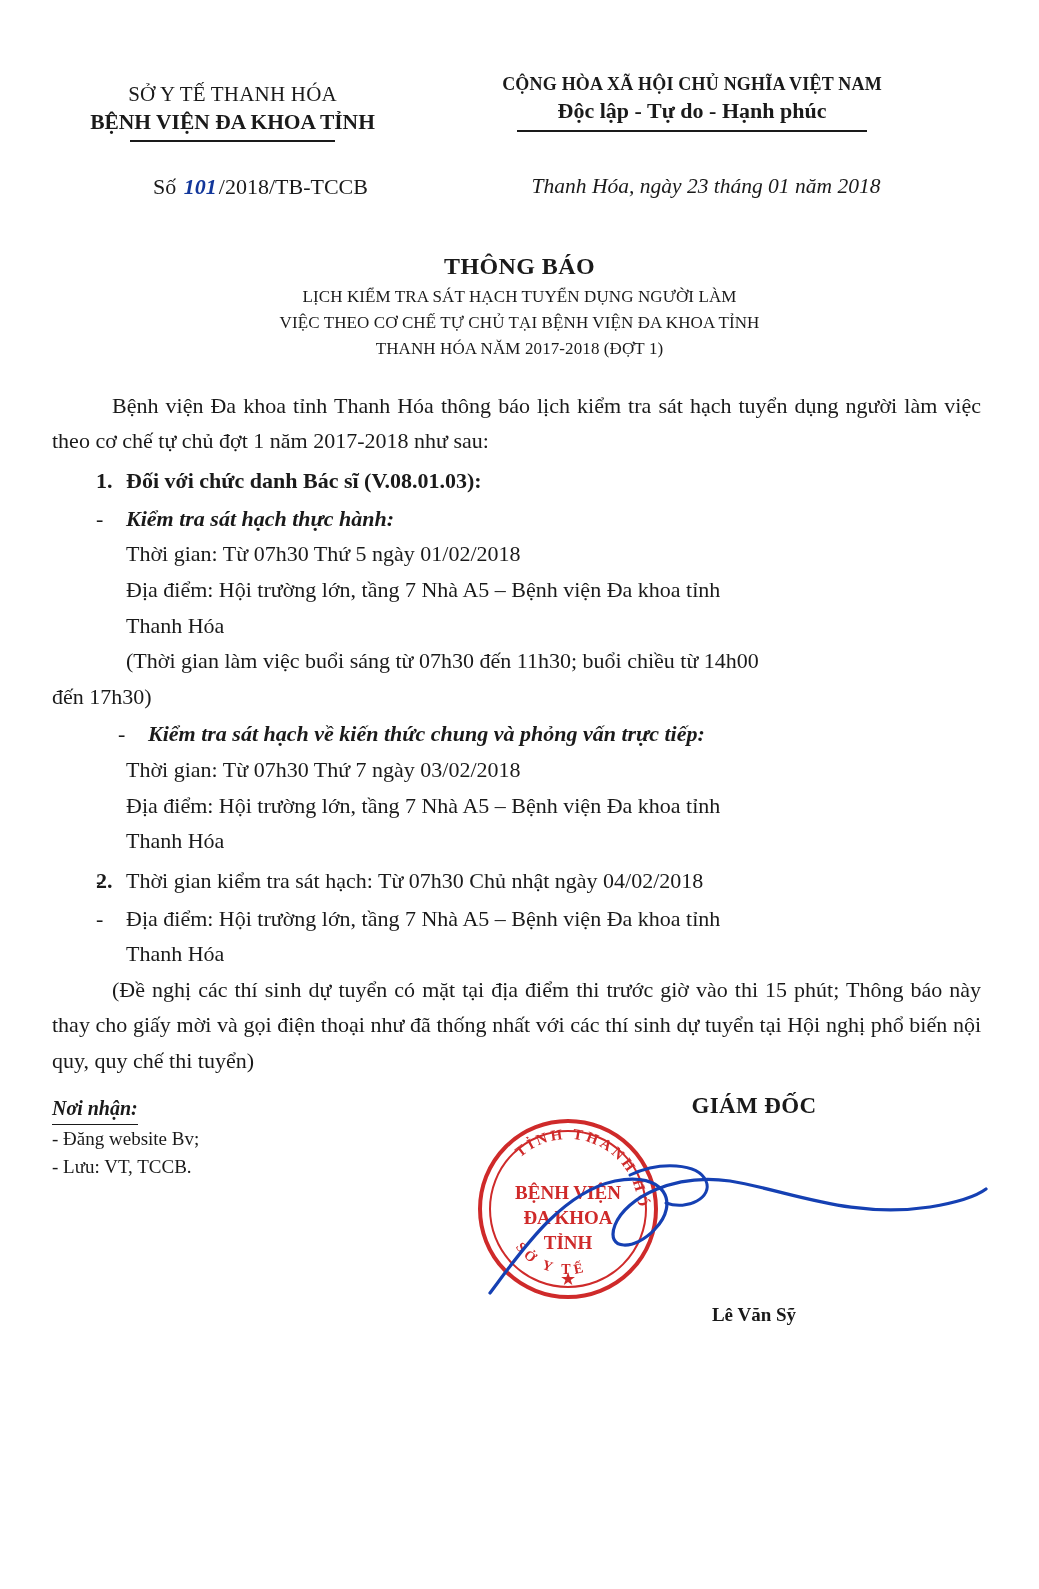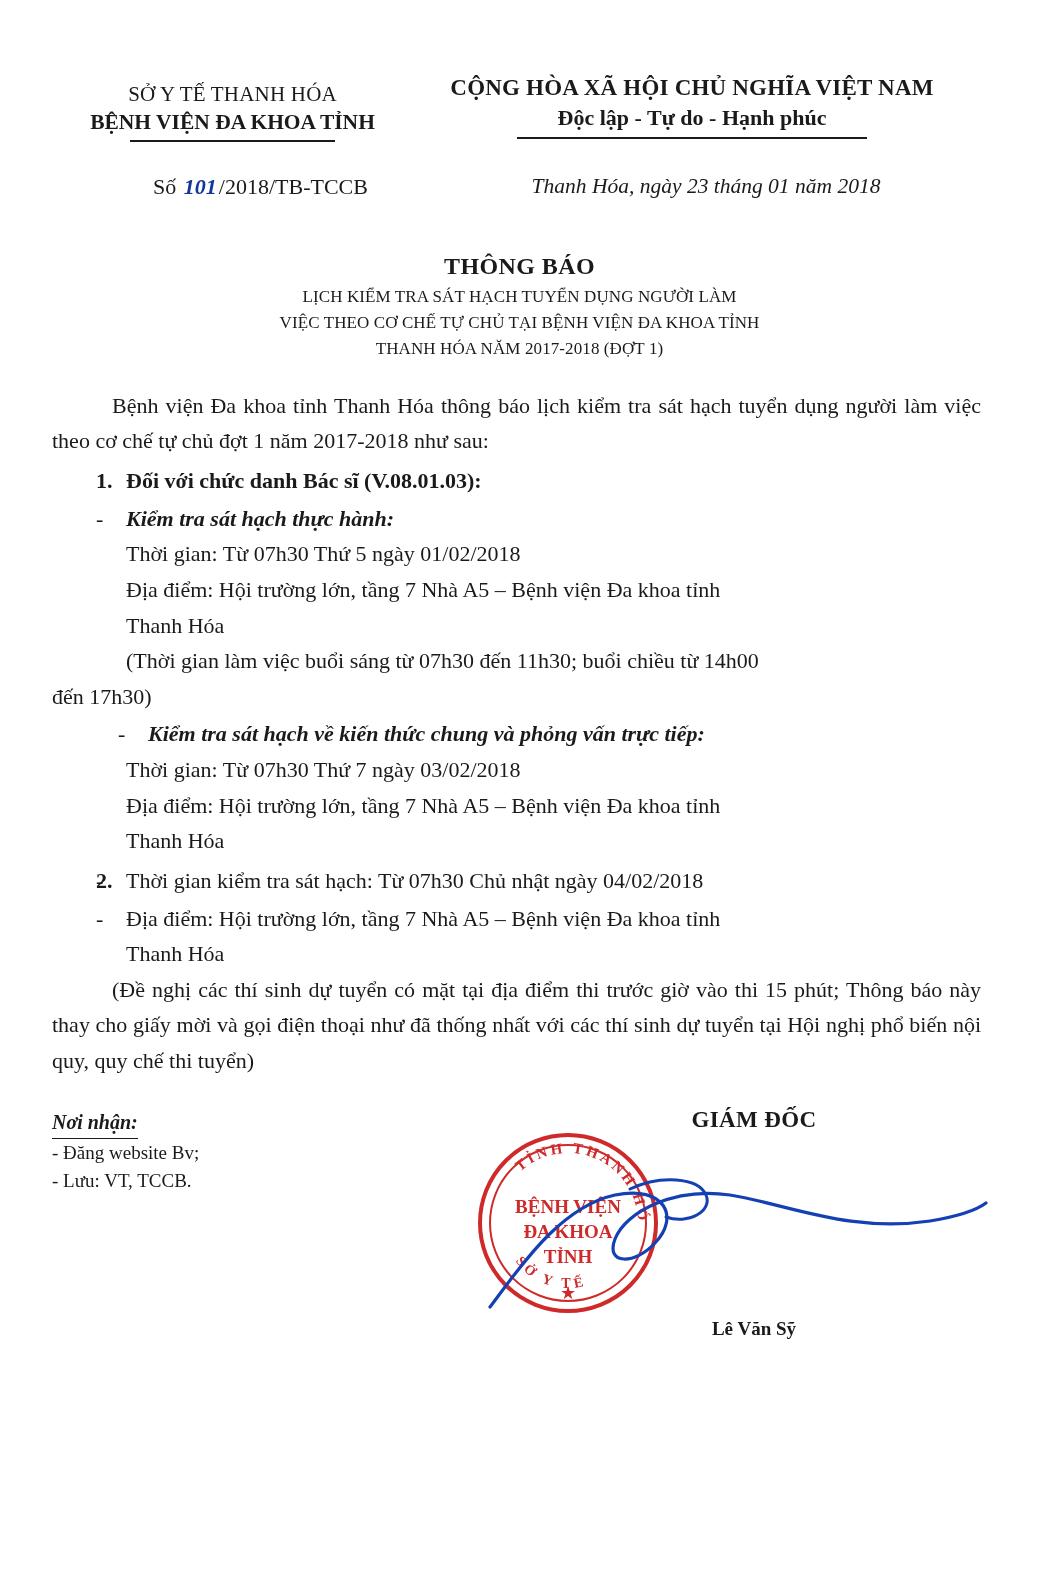--- a/index.html
+++ b/index.html
@@ -50,21 +50,21 @@
     display: inline-block;
     position: relative;
   }
   .org-underline {
     width: 205px;
     height: 2px;
     background: #1a1a1a;
     margin: 3px auto 0 auto;
   }
   .nation-line1 {
-    font-size: 23px;
+    font-size: 18px;
     font-weight: bold;
     line-height: 1.35;
     letter-spacing: .2px;
   }
   .nation-line2 {
     font-size: 22px;
     font-weight: bold;
     line-height: 1.4;
   }
   .nation-underline {
@@ -170,21 +170,21 @@
   .sub-line {
     padding-left: 74px;
     margin-top: 0;
   }
   .wrap-left {
     padding-left: 0;
   }
 
   
   .footer {
-    margin-top: 28px;
+    margin-top: 14px;
     padding: 0 58px 0 52px;
     position: relative;
     height: 300px;
   }
   .footer-left {
     width: 420px;
     font-size: 19px;
     line-height: 1.5;
   }
   .noi-nhan {

